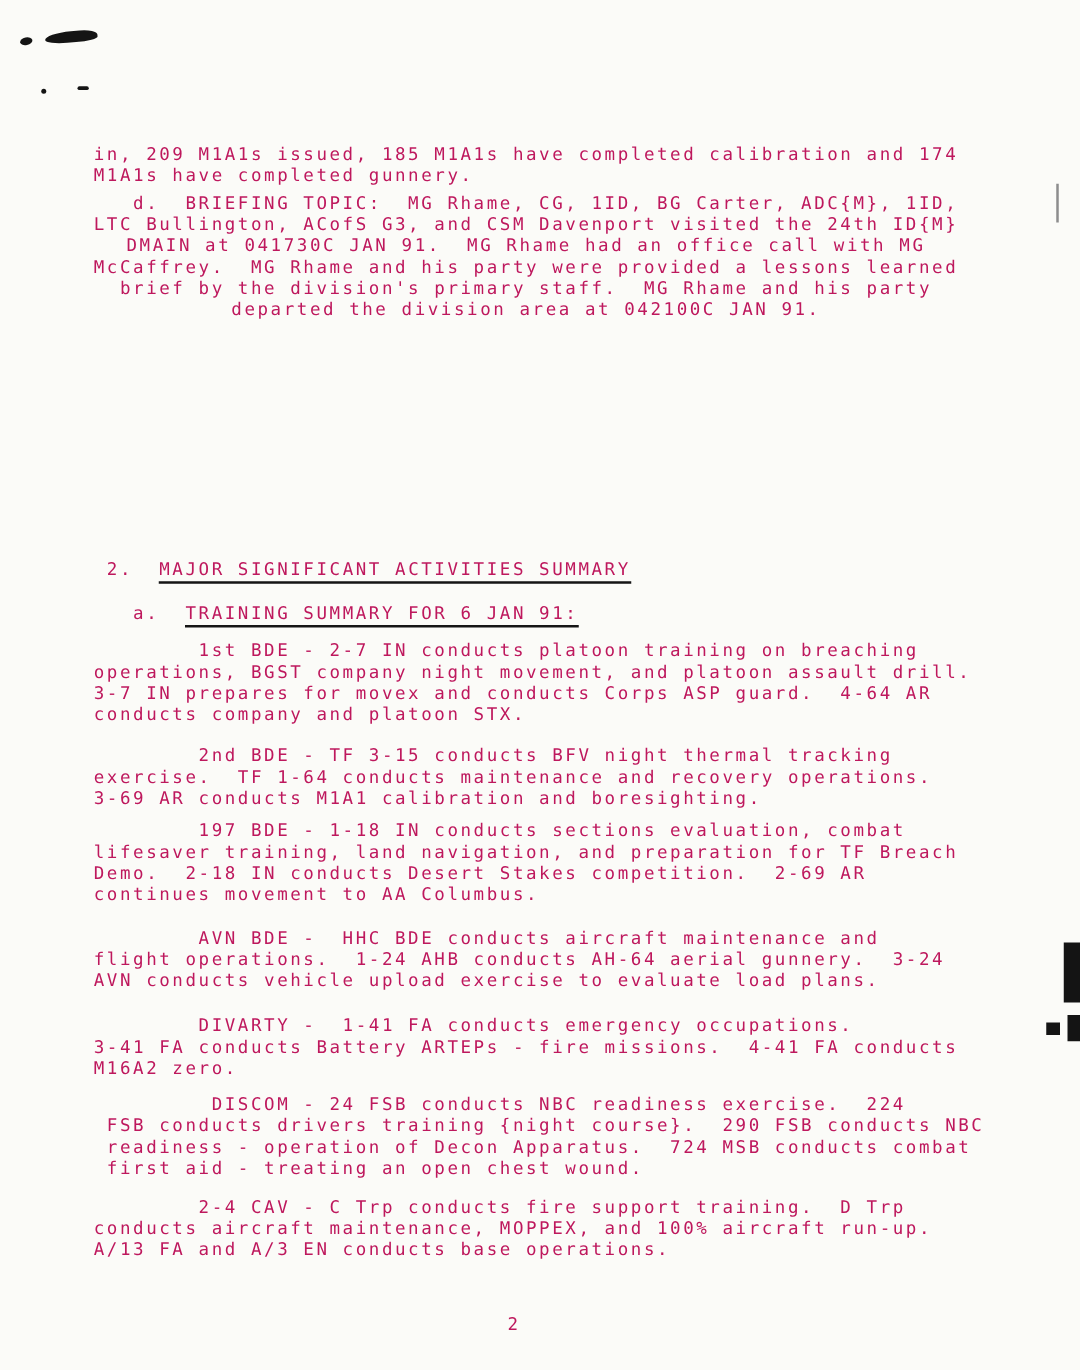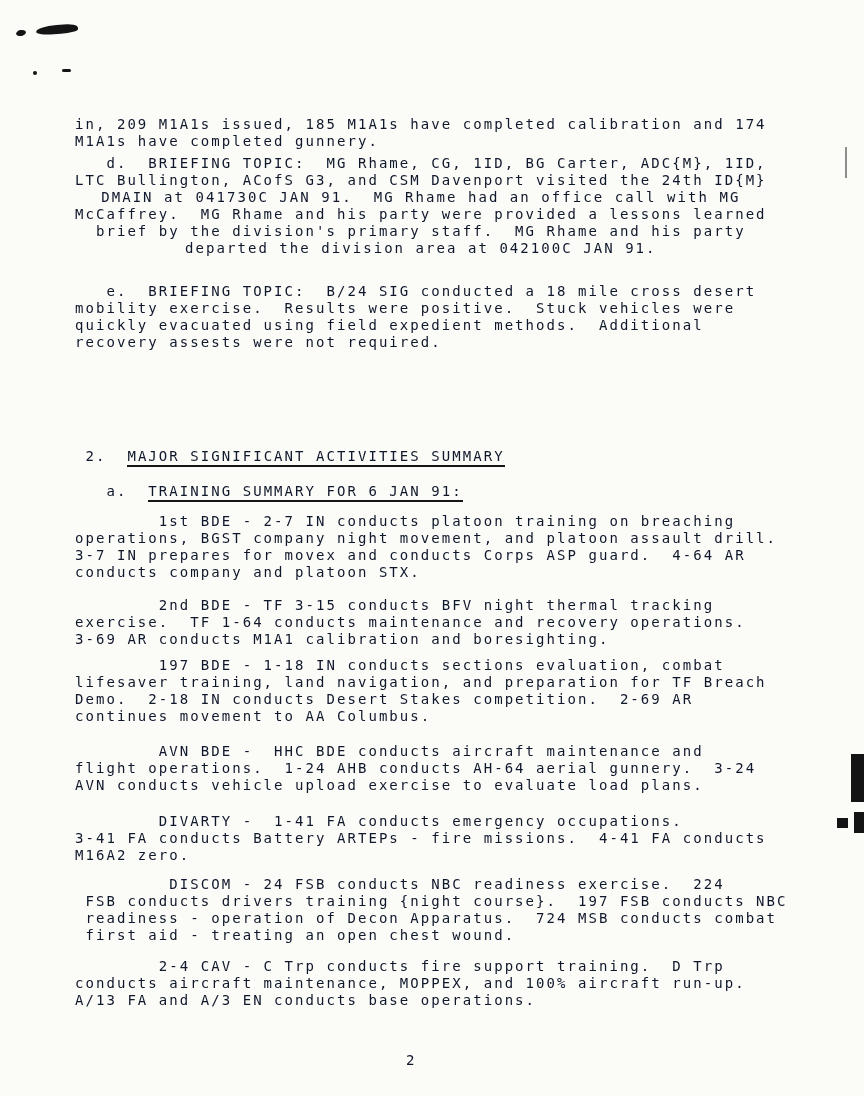--- a/index.html
+++ b/index.html
@@ -5,21 +5,21 @@
 <style>
   html, body { margin: 0; padding: 0; background: #e8e8e8; }
   .page {
     position: relative;
     width: 864px;
     height: 1096px;
     margin: 0 auto;
     background: #fbfbf8;
     overflow: hidden;
     font-family: "DejaVu Sans Mono", "Liberation Mono", monospace;
-    color: #0f172a;
+    color: #be185d;
   }
   .para {
     position: absolute;
     left: 75px;
     white-space: pre;
     font-size: 14px;
     line-height: 17px;
     letter-spacing: 2.05px;
   }
   .underline {
@@ -70,24 +70,20 @@
   <div class="para p-intro">in, 209 M1A1s issued, 185 M1A1s have completed calibration and 174
 M1A1s have completed gunnery.</div>
 
   <div class="para p-d">   d.  BRIEFING TOPIC:  MG Rhame, CG, 1ID, BG Carter, ADC{M}, 1ID,
 LTC Bullington, ACofS G3, and CSM Davenport visited the 24th ID{M}
 DMAIN at 041730C JAN 91.  MG Rhame had an office call with MG
 McCaffrey.  MG Rhame and his party were provided a lessons learned
 brief by the division's primary staff.  MG Rhame and his party
 departed the division area at 042100C JAN 91.</div>
 
-  <div class="para p-e">   e.  BRIEFING TOPIC:  B/24 SIG conducted a 18 mile cross desert
-mobility exercise.  Results were positive.  Stuck vehicles were
-quickly evacuated using field expedient methods.  Additional
-recovery assests were not required.</div>
 
 
   <div class="para p-h2"><span> 2.  </span><span class="underline">MAJOR SIGNIFICANT ACTIVITIES SUMMARY</span></div>
 
   <div class="para p-ha"><span>   a.  </span><span class="underline">TRAINING SUMMARY FOR 6 JAN 91:</span></div>
 
   <div class="para p-bde1">        1st BDE - 2-7 IN conducts platoon training on breaching
 operations, BGST company night movement, and platoon assault drill.
 3-7 IN prepares for movex and conducts Corps ASP guard.  4-64 AR
 conducts company and platoon STX.</div>
@@ -103,21 +99,21 @@
 
   <div class="para p-avn">        AVN BDE -  HHC BDE conducts aircraft maintenance and
 flight operations.  1-24 AHB conducts AH-64 aerial gunnery.  3-24
 AVN conducts vehicle upload exercise to evaluate load plans.</div>
 
   <div class="para p-divarty">        DIVARTY -  1-41 FA conducts emergency occupations.
 3-41 FA conducts Battery ARTEPs - fire missions.  4-41 FA conducts
 M16A2 zero.</div>
 
   <div class="para p-discom">         DISCOM - 24 FSB conducts NBC readiness exercise.  224
- FSB conducts drivers training {night course}.  197 FSB conducts NBC
+ FSB conducts drivers training {night course}.  290 FSB conducts NBC
  readiness - operation of Decon Apparatus.  724 MSB conducts combat
  first aid - treating an open chest wound.</div>
 
   <div class="para p-cav">        2-4 CAV - C Trp conducts fire support training.  D Trp
 conducts aircraft maintenance, MOPPEX, and 100% aircraft run-up.
 A/13 FA and A/3 EN conducts base operations.</div>
 
   <div class="para p-pagenum">2</div>
 
 </div>

